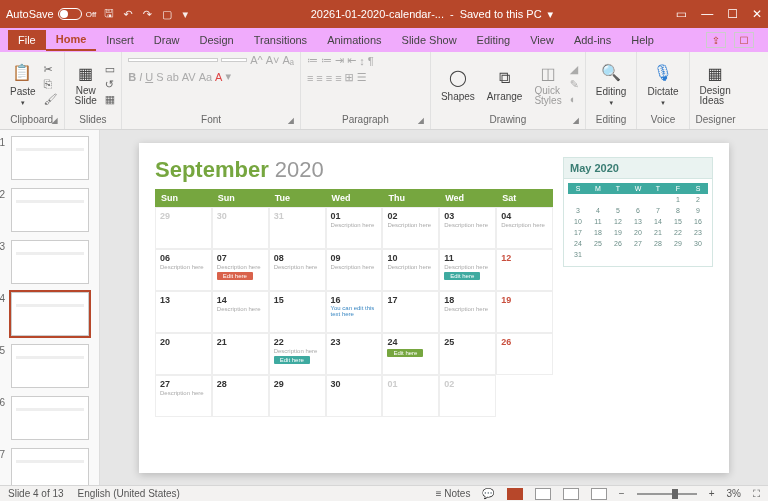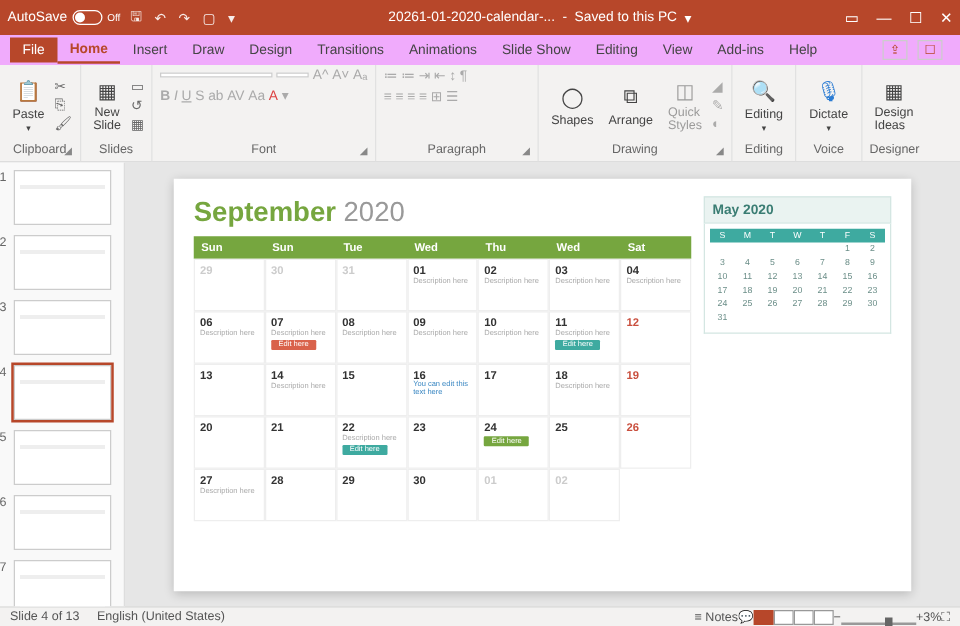--- a/index.html
+++ b/index.html
@@ -60,21 +60,21 @@
 .side{width:150px}
 .sidehdr{background:#eaf3f1;padding:4px 6px;font-weight:700;color:#3a7d73;font-size:11px;border:1px solid #d4e6e2}
 .mini-cal{background:#fff;border:1px solid #d4e6e2;border-top:0;padding:4px 4px 6px}
 .minihead{display:grid;grid-template-columns:repeat(7,1fr);background:#3eaaa0;color:#fff;font-size:7px}
 .minihead div{text-align:center;padding:2px 0}
 .minigrid{display:grid;grid-template-columns:repeat(7,1fr);font-size:7px;color:#6b8e88}
 .minigrid div{text-align:center;padding:2px 0}
 .sample{background:#eaf3f1;border:1px solid #d4e6e2;border-top:0;padding:8px;font-size:8.5px;color:#5a7d77;line-height:1.4}
 .sample p{margin-bottom:8px}
 .statusbar{height:16px;background:#f3f2f1;border-top:1px solid #d6d6d6;display:flex;align-items:center;font-size:10px;color:#555;padding:0 8px;gap:14px}
-.statusbar .right{margin-left:auto;display:flex;align-items:flex-end;gap:0}
+.statusbar .right{margin-left:auto;display:flex;align-items:center;gap:12px}
 .statusbar .vbtn{width:16px;height:12px;border:1px solid #999;background:#fff}
 .statusbar .vbtn.active{background:#B7472A;border-color:#B7472A}
 .zoom-slider{width:60px;height:2px;background:#999;position:relative}
 .zoom-slider::after{content:"";width:6px;height:10px;background:#666;position:absolute;left:35px;top:-4px}
 </style>
 </head>
 <body>
 
 <div class="titlebar">
   <div class="autosave">

